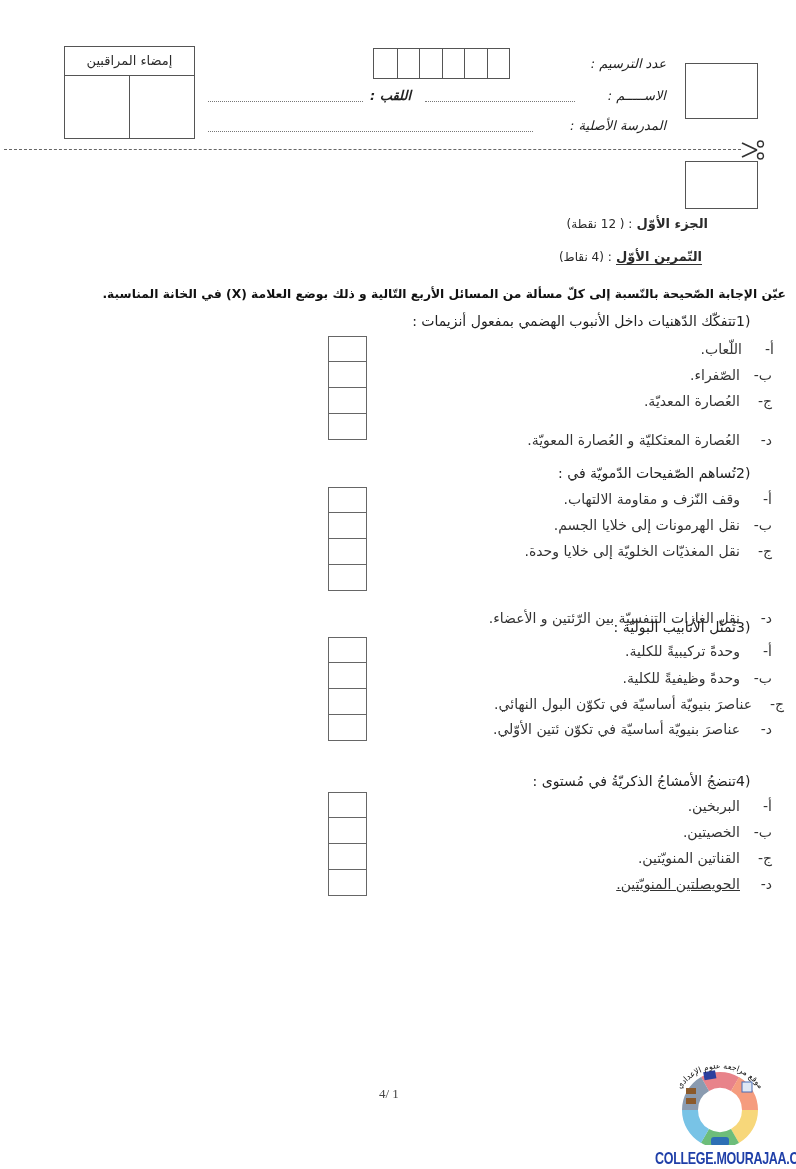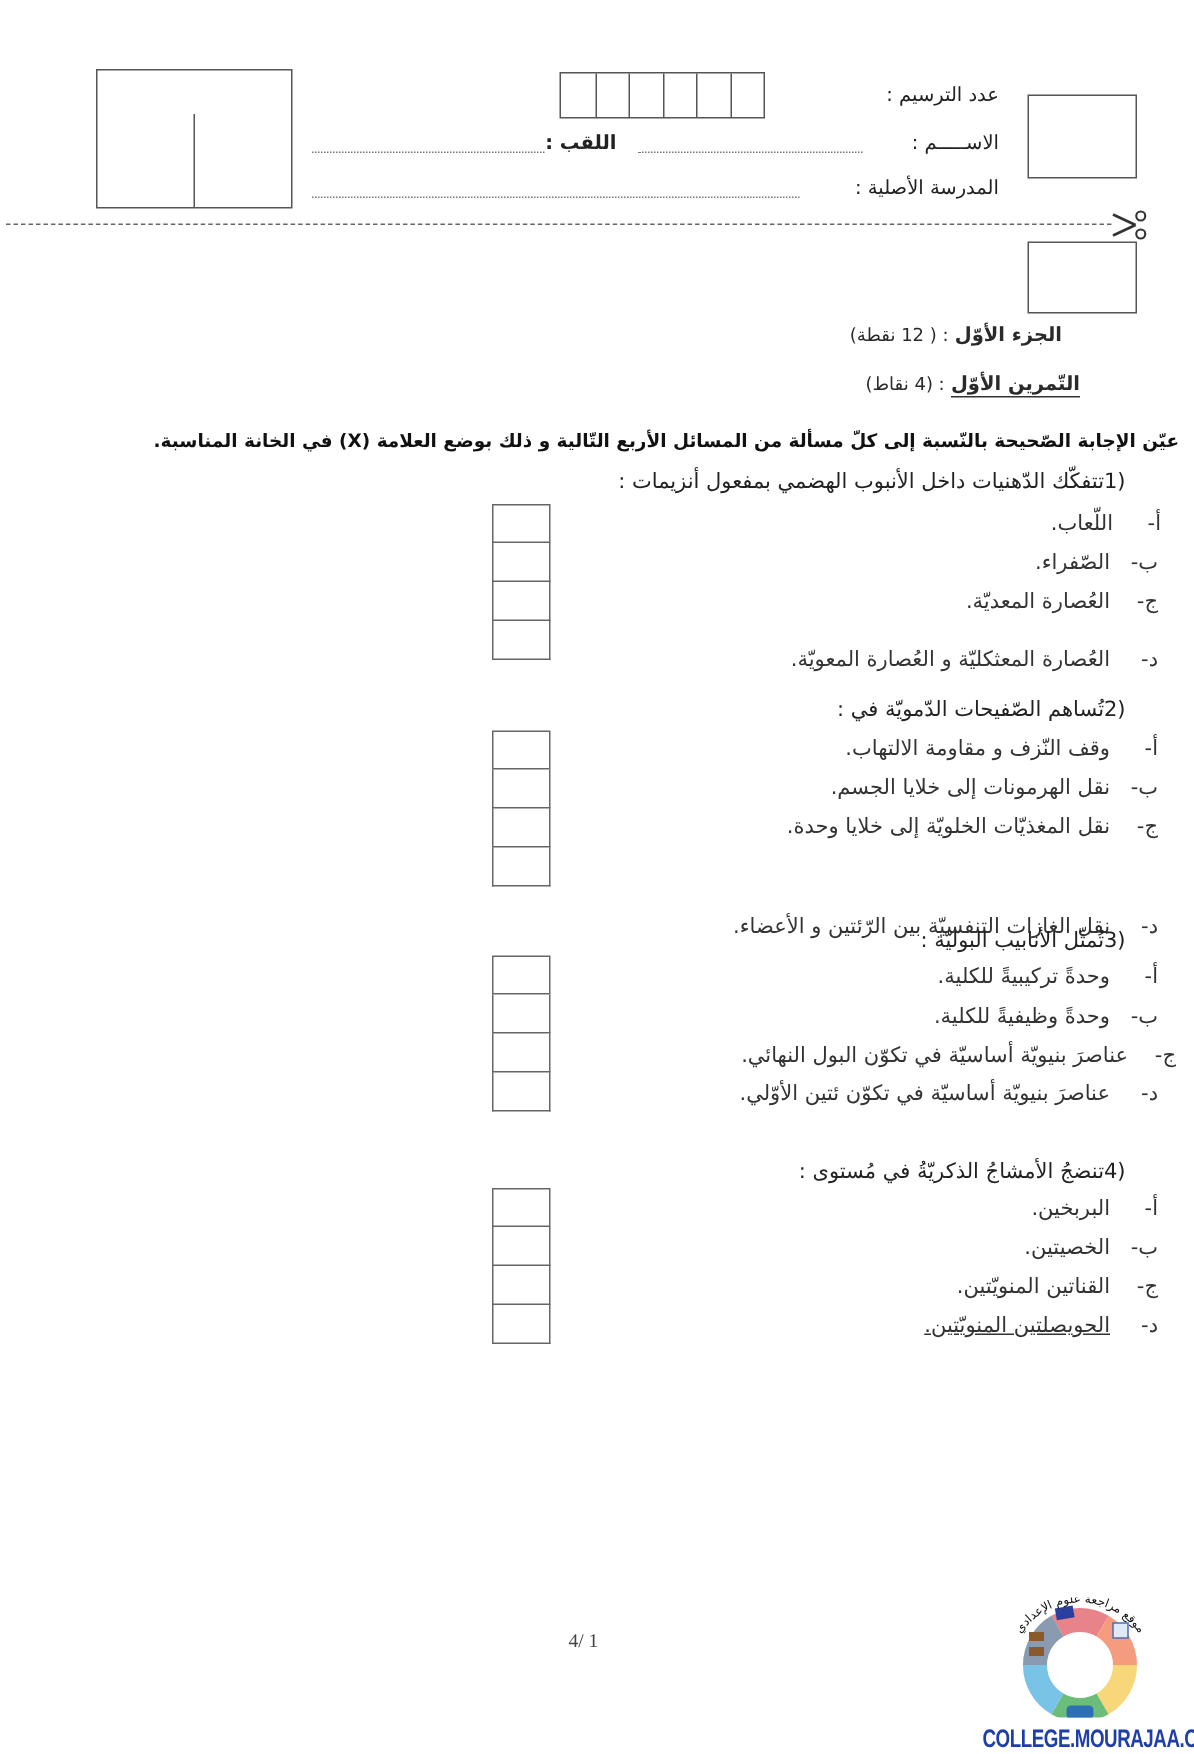--- a/index.html
+++ b/index.html
@@ -2,21 +2,21 @@
 <html><head>
 <meta charset="utf-8">
 <style>
   html, body { margin:0; padding:0; background:#ffffff; }
   body { width:796px; height:1169px; position:relative; overflow:hidden;
          font-family:"DejaVu Sans", sans-serif; color:#2a2a2a; }
   .abs { position:absolute; }
   .rtl { direction:rtl; text-align:right; white-space:nowrap; }
   .box { border:1.3px solid #555; box-sizing:border-box; }
   .dots { border-bottom:1.5px dotted #777; height:0; }
-  .lbl { font-size:13px; color:#222; }
+  .lbl { font-size:13px; color:#222;font-style:italic; }
   .bold { font-weight:bold; }
 
   
   #sup { left:64px; top:46px; width:131px; height:93px; }
   #sup .hd { height:28px; border-bottom:1.3px solid #555; font-size:13px;
              text-align:center; line-height:28px; direction:rtl; }
   #sup .cell { position:absolute; top:29px; bottom:0; width:50%; }
   #sup .cell.r { right:0; border-left:1.3px solid #555; }
   #sup .cell.l { left:0; }
 
@@ -35,20 +35,21 @@
   .opt { font-size:14px; color:#333; }
   .opt .k { display:inline-block; width:32px; }
   .q .n { display:inline-block; width:32px; direction:ltr; text-align:left; }
 
   #footer-logo { left:655px; top:1065px; width:130px; height:100px; }
 </style>
 </head>
 <body>
 
 <div class="abs box" id="sup">
+  <div class="hd">إمضاء المراقبين</div>
   <div class="cell r"></div>
   <div class="cell l"></div>
 </div>
 
 <div class="abs" id="reg">
   <div></div>
   <div></div>
   <div></div>
   <div></div>
   <div></div>
@@ -77,21 +78,21 @@
   </svg>
 </div>
 
 <div class="abs box" style="left:685px; top:161px; width:73px; height:48px;"></div>
 
 <div class="abs rtl" style="right:88px; top:216px; font-size:13px;">
   <span class="bold">الجزء الأوّل</span>
   <span style="font-size:12px;">: ( 12 نقطة)</span>
 </div>
 
-<div class="abs rtl" style="right:76px; top:249px; font-size:13px;margin-left:15px;">
+<div class="abs rtl" style="right:94px; top:249px; font-size:13px;margin-left:15px;">
   <span class="bold" style="border-bottom:1.5px solid #333;">التّمرين الأوّل</span>
   <span style="font-size:12px;">: (4 نقاط)</span>
 </div>
 
 <div class="abs rtl bold" style="right:10px; top:287px; font-size:12.3px; color:#111;">عيّن الإجابة الصّحيحة بالنّسبة إلى كلّ مسألة من المسائل الأربع التّالية و ذلك بوضع العلامة (X) في الخانة المناسبة.</div>
 
 <div class="abs rtl q" style="right:28px; top:313px;">
   <span class="n">1)</span><span>تتفكّك الدّهنيات داخل الأنبوب الهضمي بمفعول أنزيمات :</span>
 </div>
 <div class="abs answer-col" style="top:336px;">

